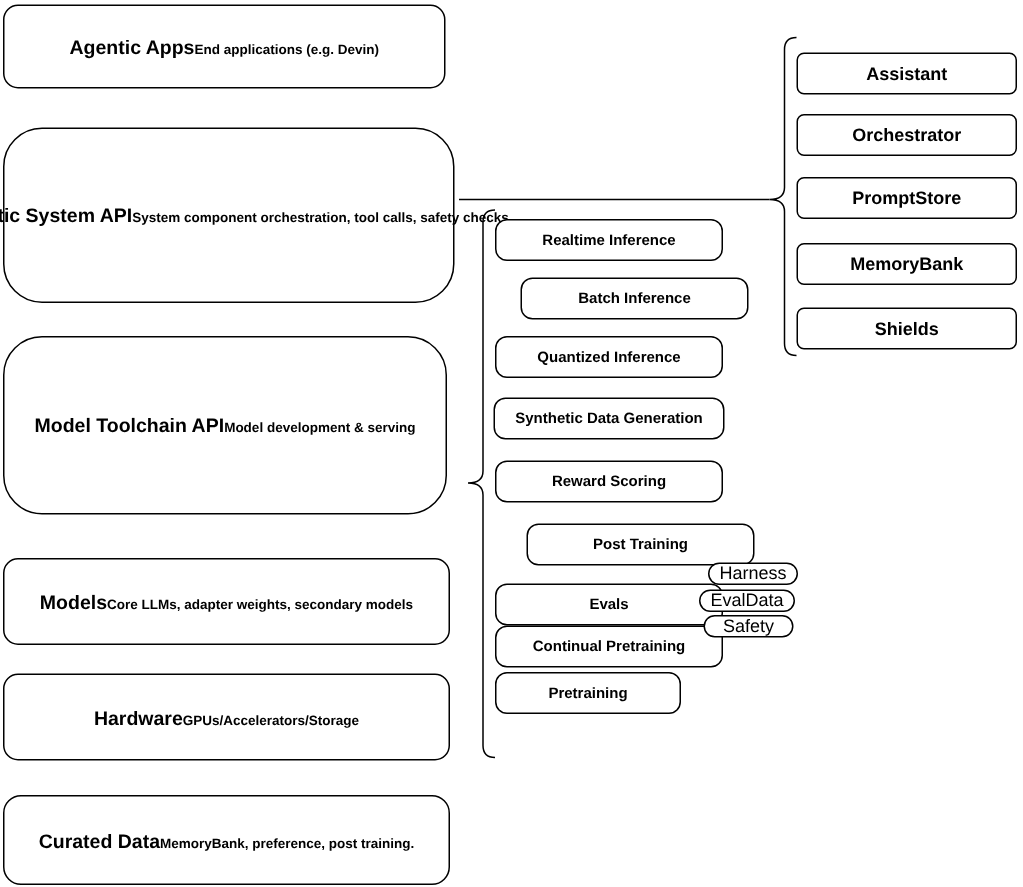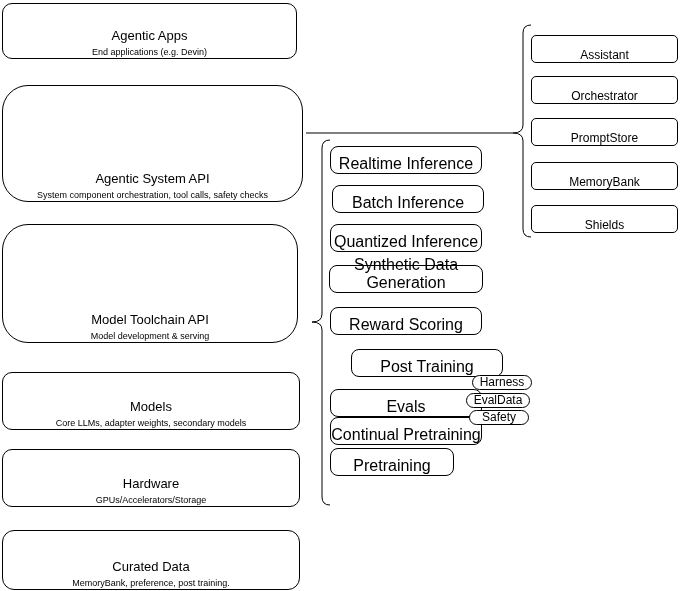--- a/index.html
+++ b/index.html
@@ -17,28 +17,29 @@
     left: 0; top: 0;
     width: 682px; height: 591px;
     pointer-events: none;
   }
   .box {
     position: absolute;
     box-sizing: border-box;
     border: 1px solid #000000;
     background: #ffffff;
     display: flex;
-    flex-direction: column;
+    flex-direction: row;
     align-items: center;
-    justify-content: flex-end;
+    justify-content: center;
     text-align: center;
+    font-weight: bold;
   }
   .lbox-title { font-size: 13px; line-height: 15px; white-space: nowrap; }
   .lbox-sub   { font-size: 9px;  line-height: 11px; margin-top: 4px; white-space: nowrap; }
-  .mbox { font-size: 16px; border-radius: 8px; }
+  .mbox { font-size: 10px; border-radius: 8px; }
   .rbox { font-size: 12px; border-radius: 5px; }
   .tag {
     position: absolute;
     box-sizing: border-box;
     border: 1px solid #000000;
     background: #ffffff;
     border-radius: 999px;
     font-size: 12px;
     line-height: 13px;
     display: flex;
@@ -85,21 +86,21 @@
     <div class="lbox-title">Hardware</div>
     <div class="lbox-sub">GPUs/Accelerators/Storage</div>
   </div>
 
   <div class="box lbox" style="left:2px; top:530px; width:298px; height:60px; border-radius:12px;">
     <div class="lbox-title">Curated Data</div>
     <div class="lbox-sub">MemoryBank, preference, post training.</div>
   </div>
 
   <div class="box mbox" style="left:330px; top:146px; width:152px; height:28px;">Realtime Inference</div>
-  <div class="box mbox" style="left:332px; top:185px; width:152px; height:28px;">Batch Inference</div>
+  <div class="box mbox" style="left:347px; top:185px; width:152px; height:28px;">Batch Inference</div>
   <div class="box mbox" style="left:330px; top:224px; width:152px; height:28px;">Quantized Inference</div>
   <div class="box mbox" style="left:329px; top:265px; width:154px; height:28px;">Synthetic Data Generation</div>
   <div class="box mbox" style="left:330px; top:307px; width:152px; height:28px;">Reward Scoring</div>
   <div class="box mbox" style="left:330px; top:349px; width:152px; height:28px;margin-left:21px;">Post Training</div>
   <div class="box mbox" style="left:330px; top:389px; width:152px; height:28px;">Evals</div>
   <div class="box mbox" style="left:330px; top:417px; width:152px; height:28px;">Continual Pretraining</div>
   <div class="box mbox" style="left:330px; top:448px; width:124px; height:28px;">Pretraining</div>
 
   <div class="tag" style="left:472px; top:375px; width:60px; height:15px;">Harness</div>
   <div class="tag" style="left:466px; top:393px; width:64px; height:15px;">EvalData</div>

